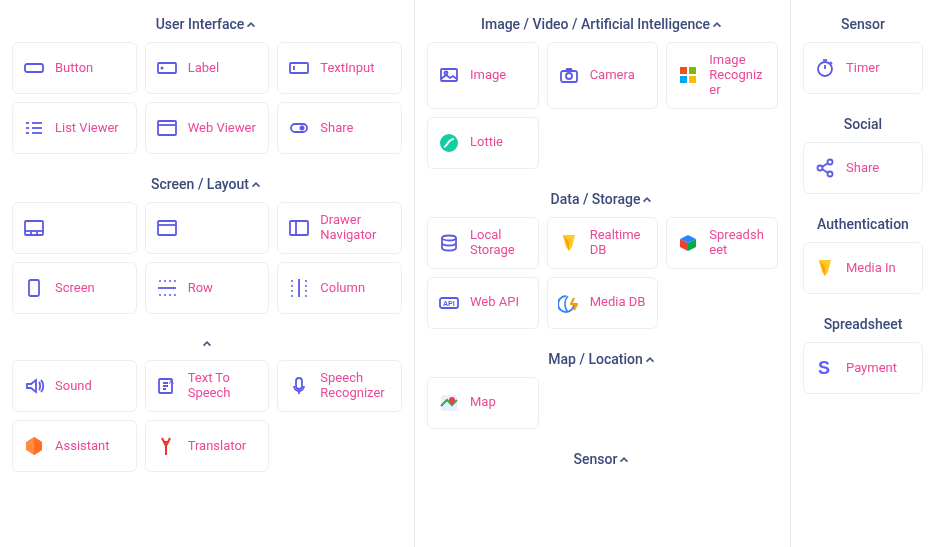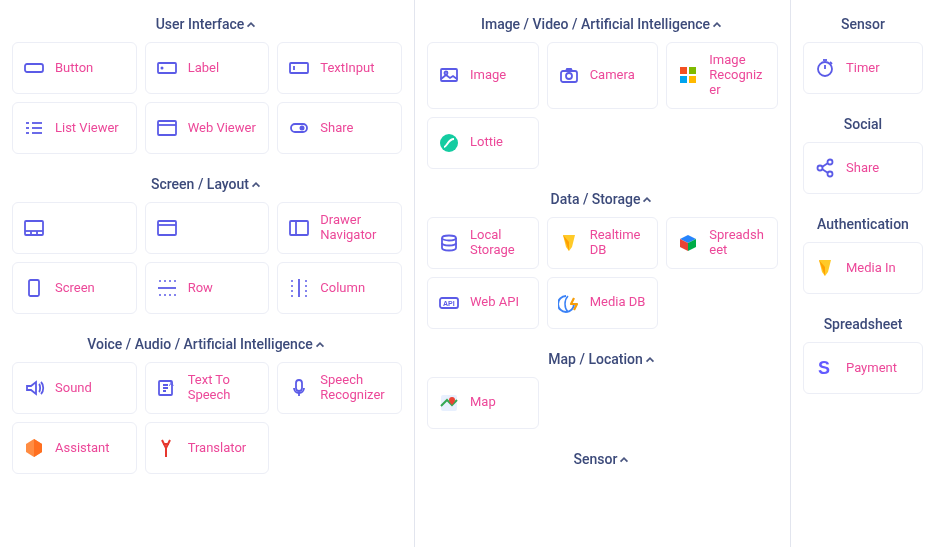--- a/index.html
+++ b/index.html
@@ -354,21 +354,20 @@
               <use href="#i-column"></use>
             </svg>
           </span>
         <span class="label">Column</span>
       </div>
     </div>
   </div>
 
   <div class="section">
     <div class="section-header">
-      <span>Voice / Audio / Artificial Intelligence</span>
       <span class="chev">
           <svg viewBox="0 0 14 10">
             <use href="#i-chevup"></use>
           </svg>
         </span>
     </div>
     <div class="grid3">
       <div class="card">
         <span class="icon">
             <svg viewBox="0 0 22 22">

